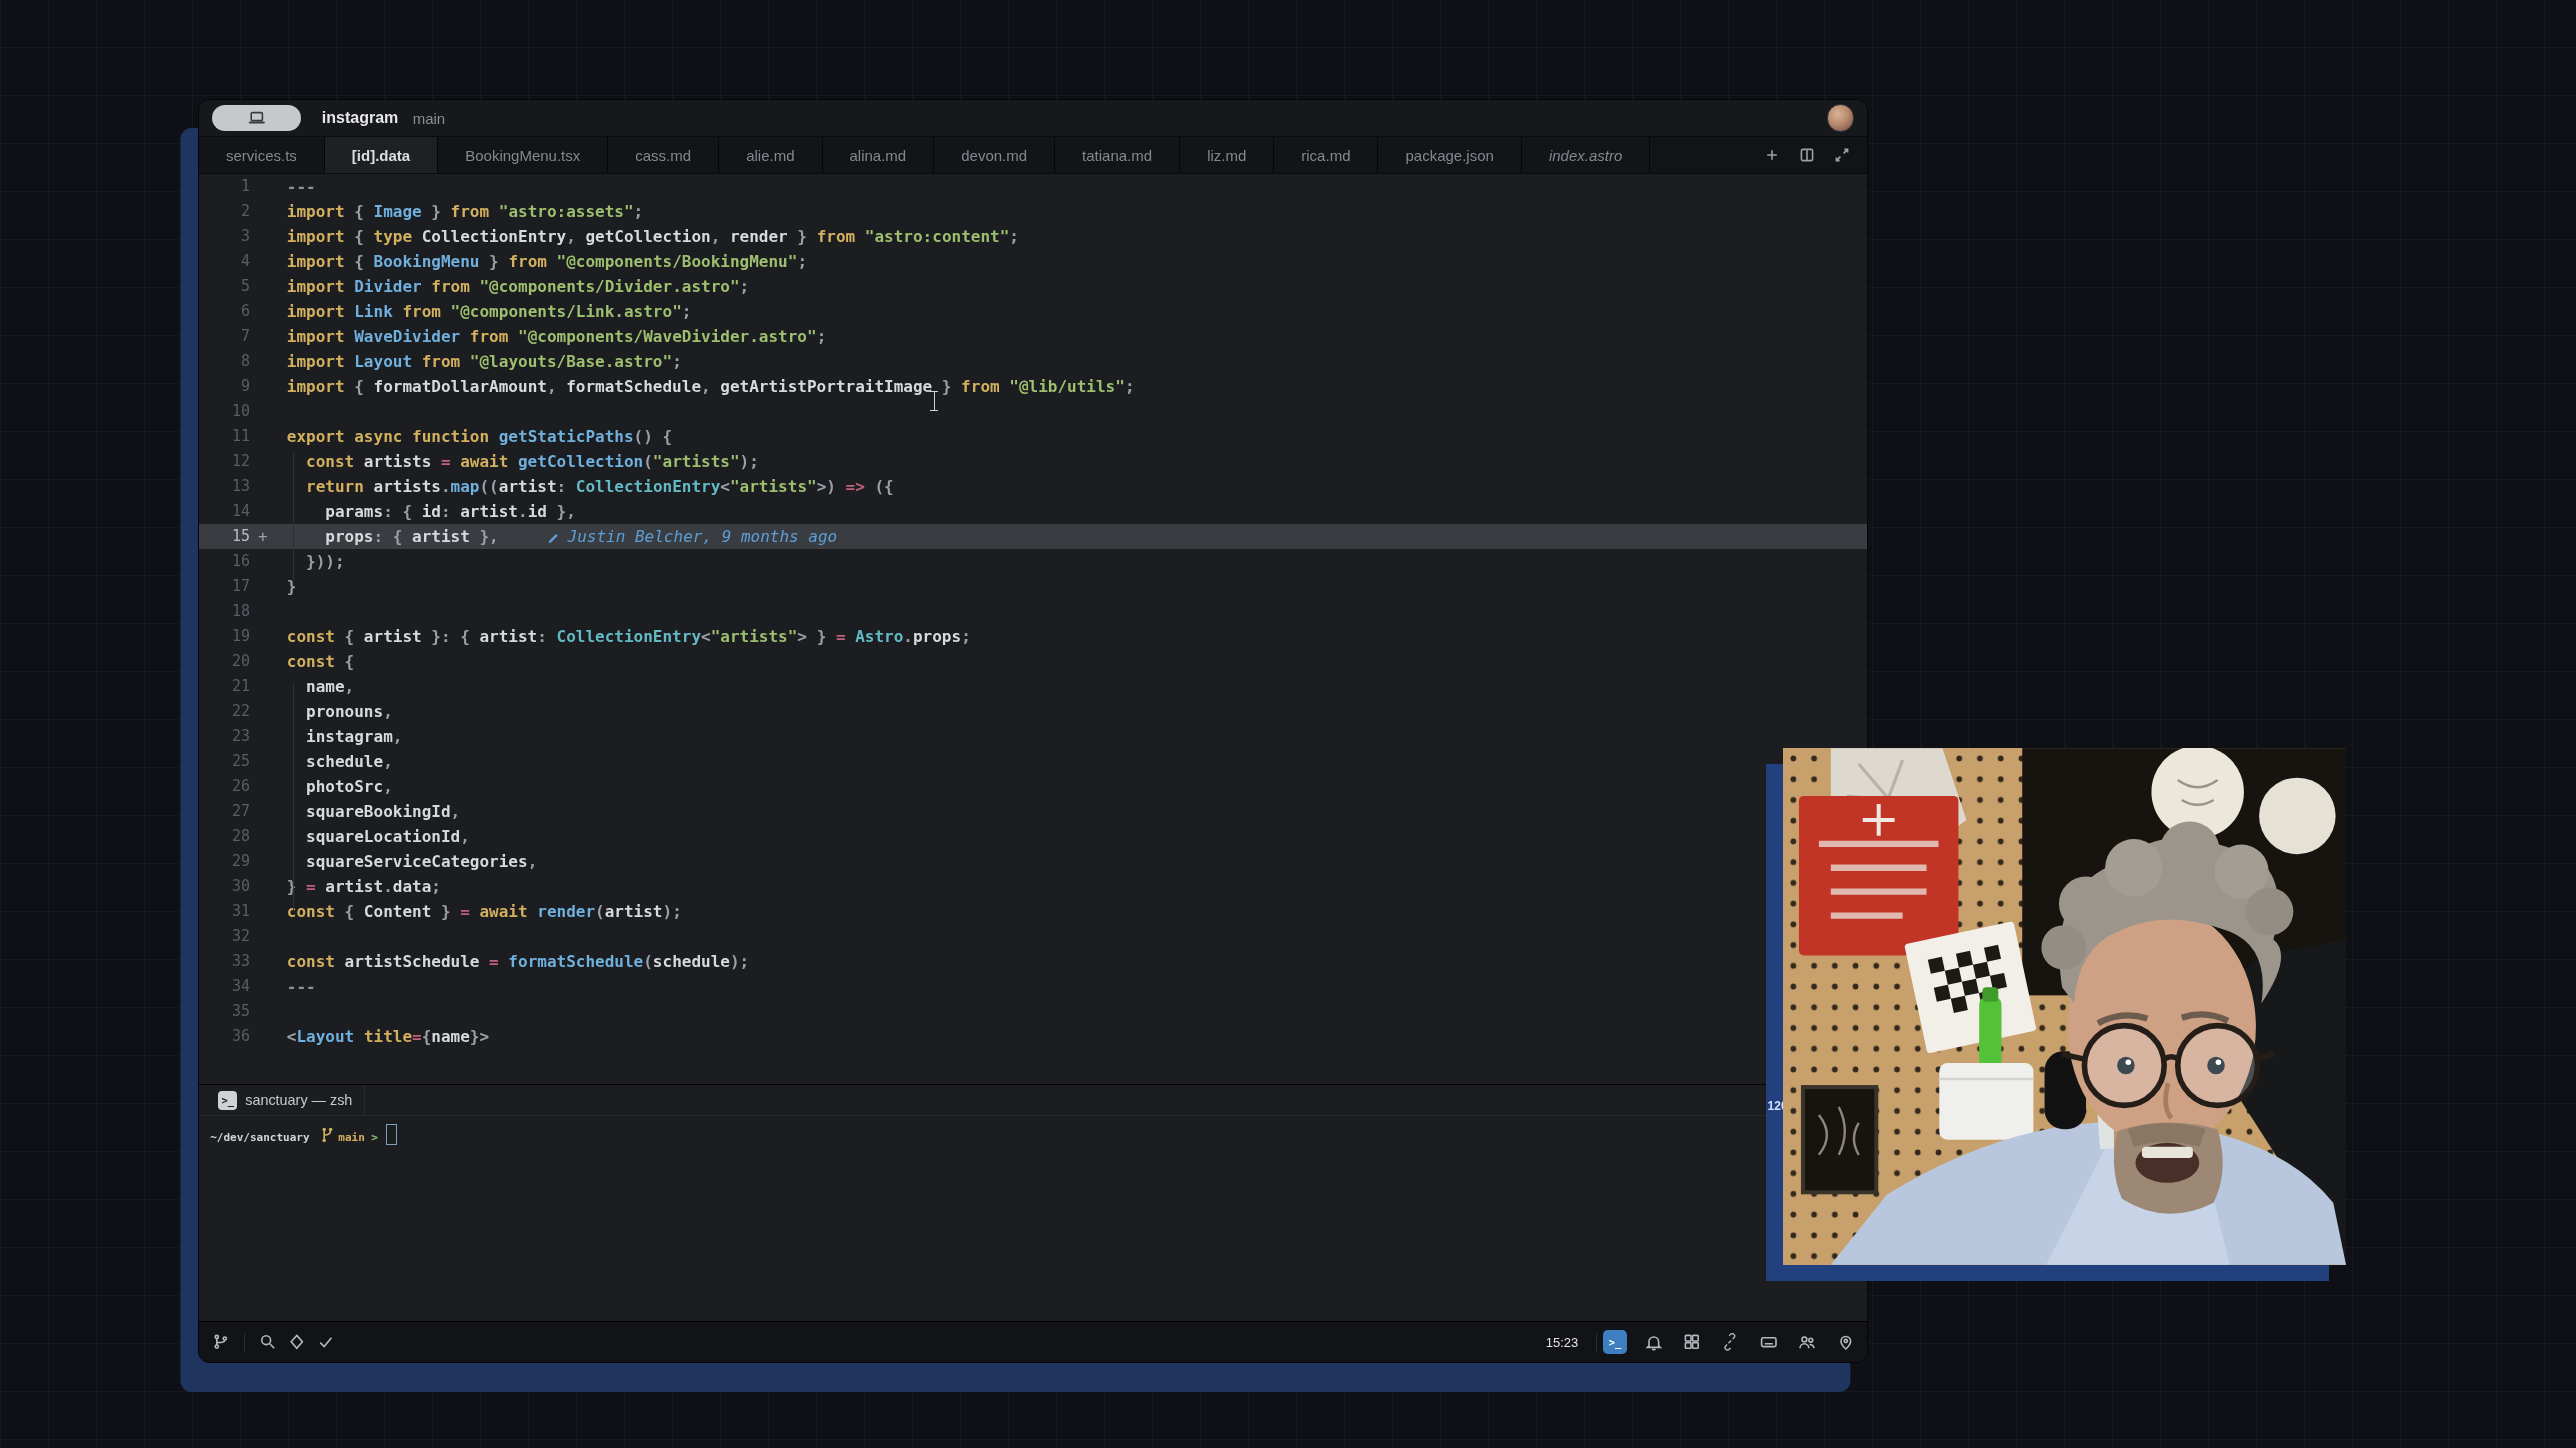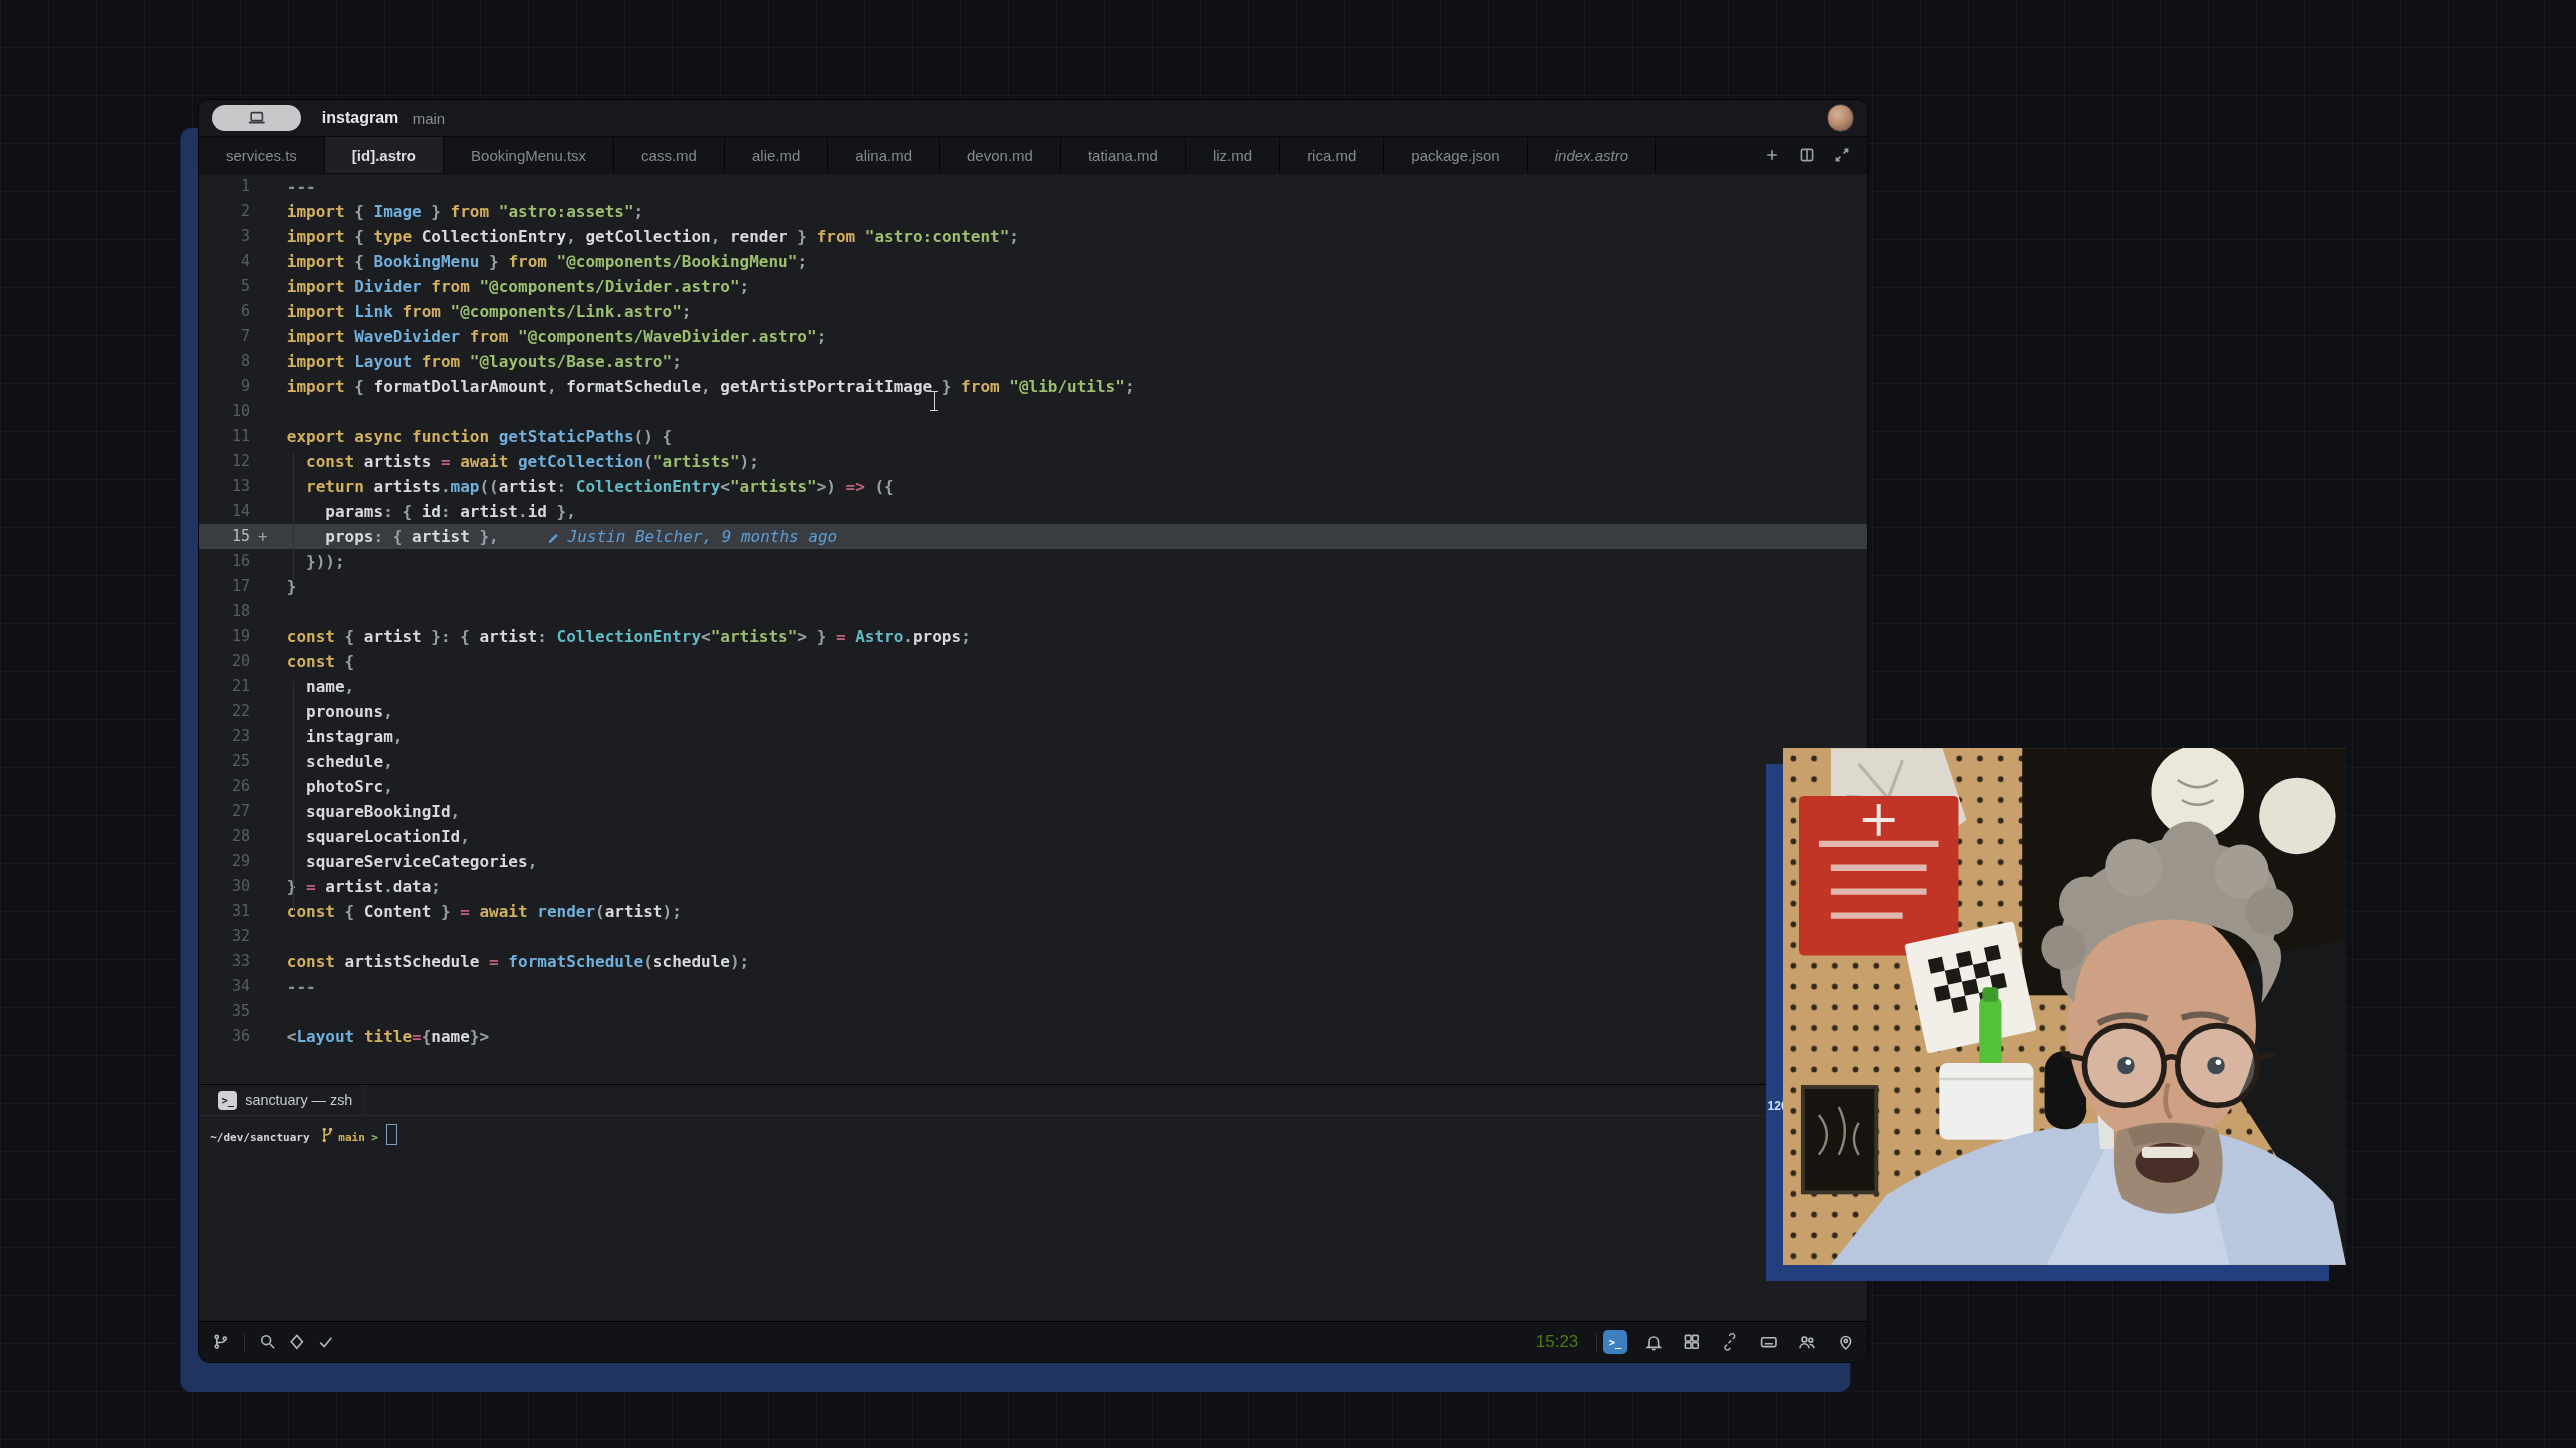--- a/index.html
+++ b/index.html
@@ -74,21 +74,21 @@
   .t-path{color:#d2d4d8}.t-branch{color:#d3b05e}.t-sym{color:#8fbf6f;margin:0 8px 0 6.4px;}
   .t-branch-icon{vertical-align:-2.4px;margin:0 4.8px 0 11.2px;}
   .t-cursor{display:inline-block;width:9.6px;height:19px;border:1.6px solid #7f9fc0;
     vertical-align:-4px;}
   
   .statusbar{flex:0 0 40px;background:#121316;border-top:0.8px solid #000;
     display:flex;align-items:center;padding:0 9.6px;}
   .sb-left{display:flex;align-items:center;gap:4.8px;}
   .sb-div{width:0.8px;height:19px;background:#2a2d33;margin:0 6.4px;}
   .sb-spacer{flex:1;}
-  .sb-pos{font-size:17px;color:#4d7c0f;margin-right:11.2px;}
+  .sb-pos{font-size:13px;color:#e5e5e5;margin-right:11.2px;}
   .sb-right{display:flex;align-items:center;gap:14.4px;}
   .sb-icon{width:24px;height:24px;display:flex;align-items:center;justify-content:center;}
   .sb-icon svg{stroke:#b4b8bf;}
   .sb-terminal{background:#3e7fc1;border-radius:4.8px;color:#fff;
     font-family:"DejaVu Sans Mono",monospace;font-size:10.4px;font-weight:bold;}
   
   .webcam-frame{position:absolute;left:1766px;top:764px;width:563px;height:517px;
     background:#23407e;z-index:30;}
   .webcam-frame .wc-num{position:absolute;left:1.6px;top:335px;font-size:12px;
     font-weight:bold;color:#cfe0ff;}
@@ -112,21 +112,21 @@
     </div>
     <span class="proj">instagram</span>
     <span class="branch">main</span>
     <div class="tb-spacer"></div>
     <div class="avatar"></div>
   </div>
 
   <div class="tabbar">
     <div class="tabs" id="tabs">
         <div class="tab">services.ts</div>
-        <div class="tab active">[id].astro</div>
+        <div class="tab active">[id].data</div>
         <div class="tab">BookingMenu.tsx</div>
         <div class="tab">cass.md</div>
         <div class="tab">alie.md</div>
         <div class="tab">alina.md</div>
         <div class="tab">devon.md</div>
         <div class="tab">tatiana.md</div>
         <div class="tab">liz.md</div>
         <div class="tab">rica.md</div>
         <div class="tab">package.json</div>
         <div class="tab preview">index.astro</div>

